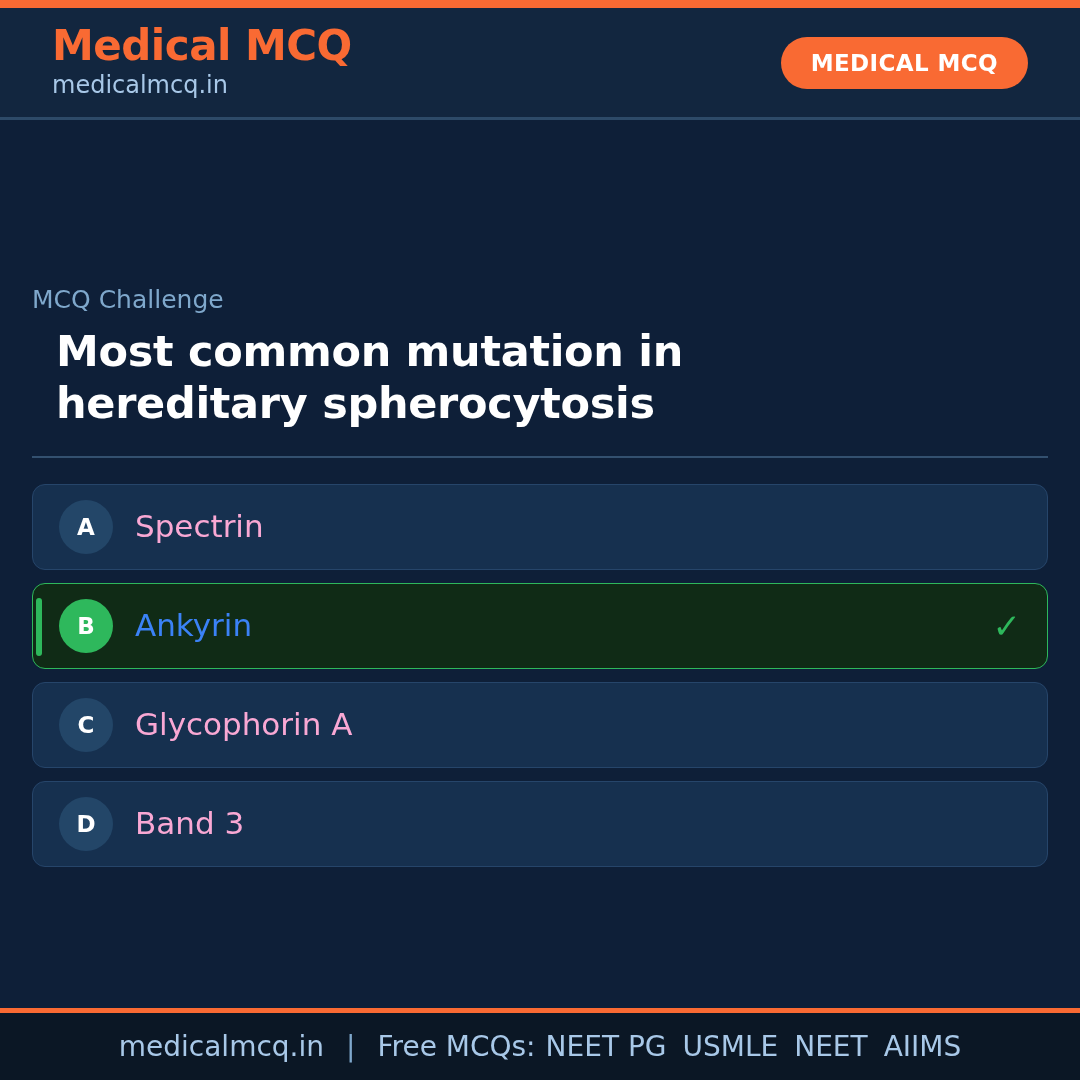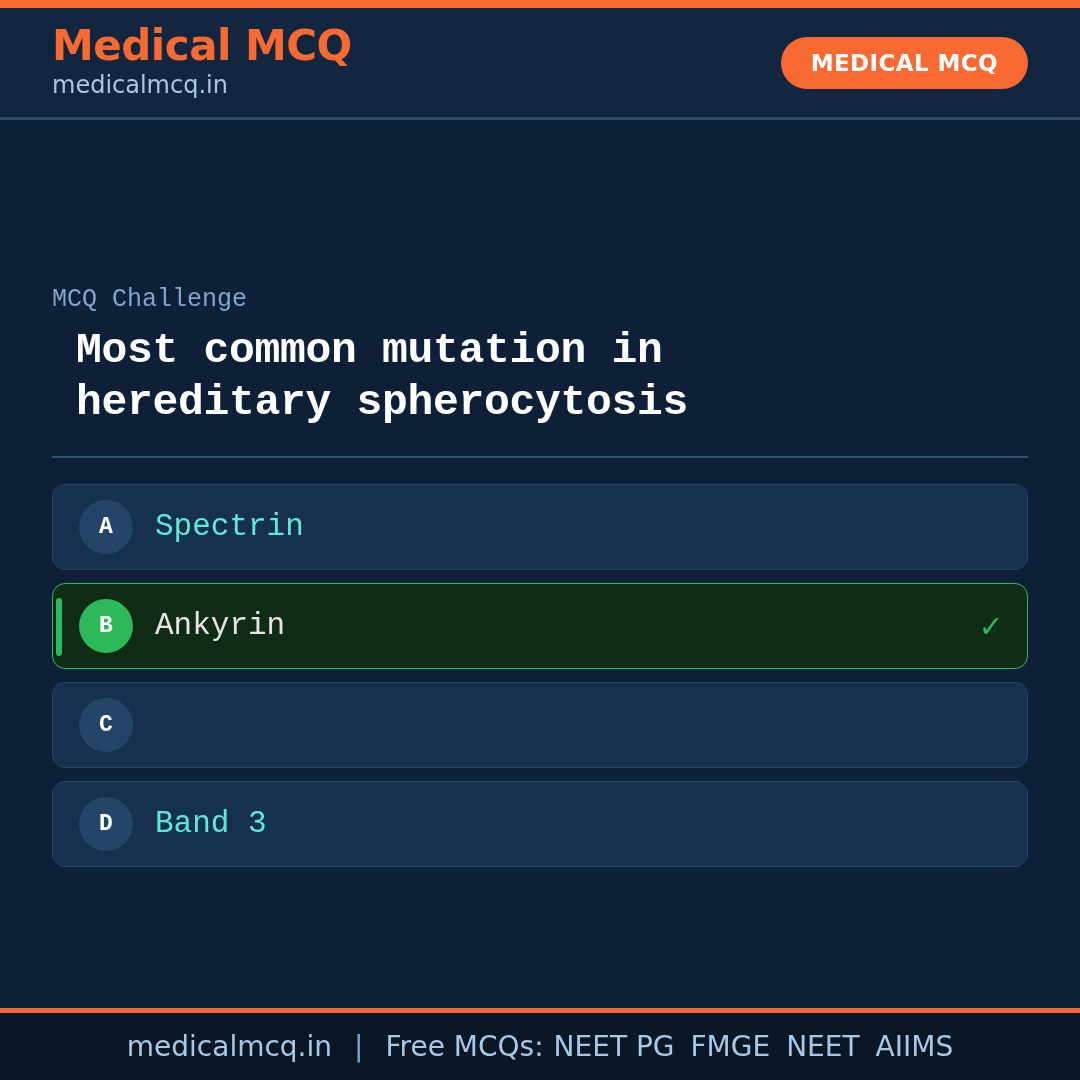--- a/index.html
+++ b/index.html
@@ -52,24 +52,23 @@
     font-size:23px;
     font-weight:bold;
     padding:13px 30px;
     border-radius:28px;
     letter-spacing:0.4px;
     white-space:nowrap;
   }
 
   
   .main {
-    padding:0 52px;
+    padding:0 32px;
     position:relative;
     height:calc(1080px - 8px - 112px - 72px);
-    font-family:Liberation Mono, monospace;
   }
   .q-block {
     padding-top:165px;
   }
   .kicker {
     font-size:25px;
     color:#7fa8cc;
     margin-bottom:10px;
     line-height:1.2;
   }
@@ -106,21 +105,21 @@
     border-radius:50%;
     background:#234668;
     color:#ffffff;
     font-size:23px;
     font-weight:bold;
     display:flex; align-items:center; justify-content:center;
     flex:0 0 auto;
   }
   .option .label {
     font-size:31px;
-    color:#5eead4;
+    color:#f9a8d4;
     margin-left:22px;
     line-height:1;
   }
   .option .tick {
     margin-left:auto;
     font-size:34px;
     color:#2eb85c;
     font-weight:bold;
     visibility:hidden;
   }
@@ -131,21 +130,21 @@
   }
   .option.correct::before {
     content:"";
     position:absolute;
     left:3px; top:14px;
     width:6px; height:58px;
     border-radius:3px;
     background:#2eb85c;
   }
   .option.correct .badge { background:#2eb85c; }
-  .option.correct .label { color:#e5e5e5; }
+  .option.correct .label { color:#3b82f6; }
   .option.correct .tick { visibility:visible; }
 
   
   .footer {
     position:absolute;
     left:0; bottom:0;
     width:1080px;
     height:72px;
     background:#0b1725;
     border-top:5px solid #f96a33;
@@ -196,35 +195,36 @@
     </div>
 
     <div class="option correct">
       <div class="badge">B</div>
       <div class="label">Ankyrin</div>
       <div class="tick">✓</div>
     </div>
 
     <div class="option">
       <div class="badge">C</div>
+      <div class="label">Glycophorin A</div>
       <div class="tick">✓</div>
     </div>
 
     <div class="option">
       <div class="badge">D</div>
       <div class="label">Band 3</div>
       <div class="tick">✓</div>
     </div>
 
   </div>
 </div>
 
 <div class="footer">
   <div class="footer-inner">
     <span class="footer-site">medicalmcq.in</span>
     <span class="footer-sep">|</span>
     <span class="footer-lead">Free MCQs:</span>
     <span class="footer-exam">NEET PG</span>
-    <span class="footer-exam">FMGE</span>
+    <span class="footer-exam">USMLE</span>
     <span class="footer-exam">NEET</span>
     <span class="footer-exam">AIIMS</span>
   </div>
 </div>
 
 </body></html>

